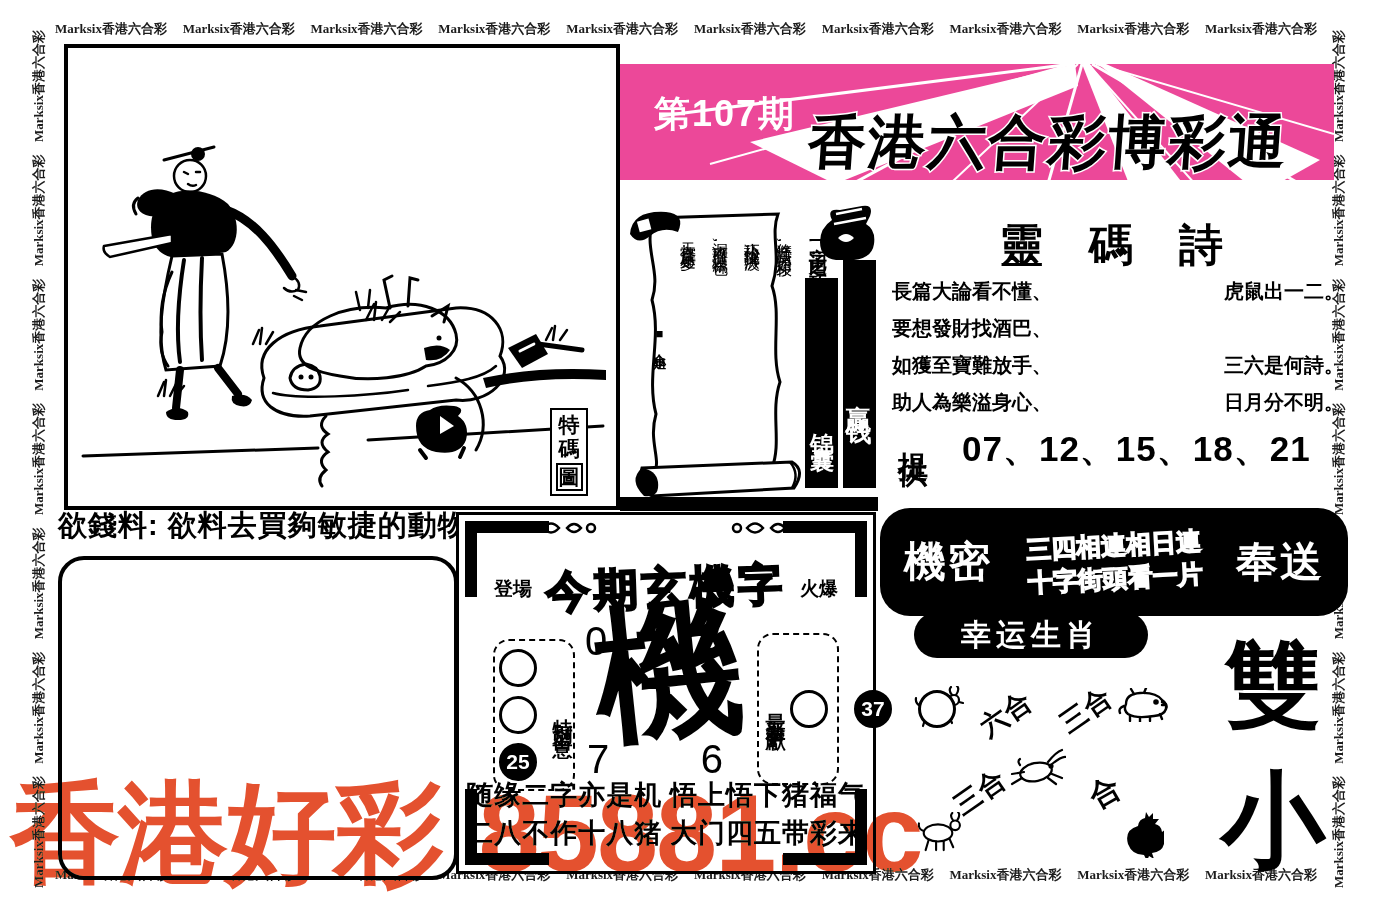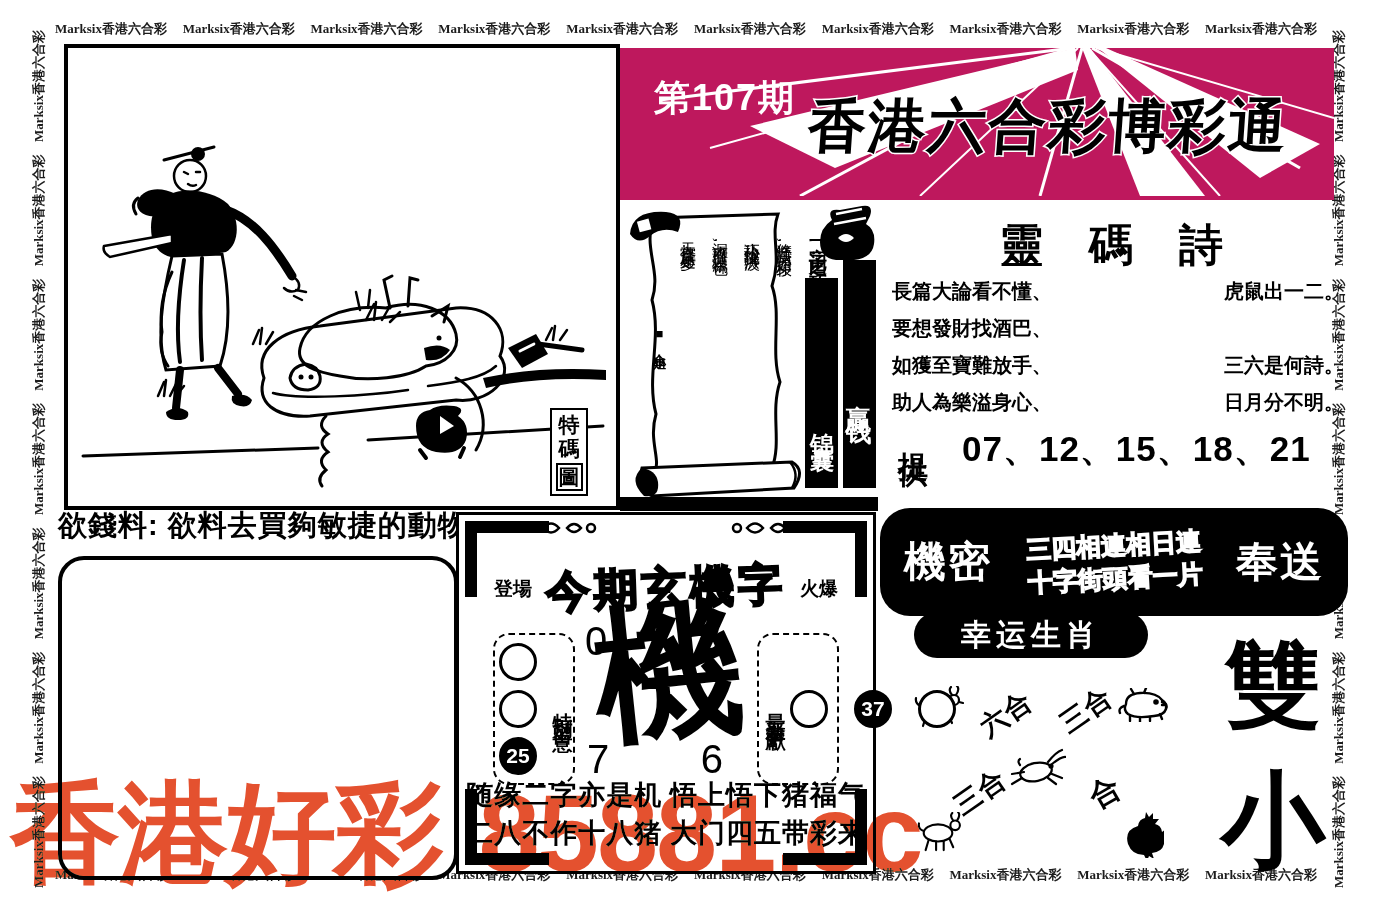--- a/index.html
+++ b/index.html
@@ -11,21 +11,21 @@
           font-family:"Liberation Serif",serif;font-size:13px;font-weight:600;color:#1c1c1c;
           white-space:nowrap;}
   .bstrip span{display:inline-block;}
   .bstrip.vert{transform:rotate(-90deg);transform-origin:0 0;}
   
   #illu-box{left:64px;top:44px;width:548px;height:458px;border:4px solid #000;background:#fff;}
   #tema-label{right:28px;bottom:10px;width:34px;border:2px solid #000;background:#fff;
       text-align:center;font-family:"Liberation Serif",serif;font-weight:bold;font-size:21px;line-height:1.15;padding:3px 0;}
   #tema-label .boxed{display:inline-block;border:2px solid #000;padding:0 1px;margin-top:2px;}
   
-  #banner{left:620px;top:48px;width:714px;height:152px;background:#be185d;}
+  #banner{left:620px;top:64px;width:714px;height:116px;background:#ec4899;}
   #issue{left:34px;top:26px;color:#fff;font-size:36px;font-weight:bold;letter-spacing:2px;}
   #main-title{left:188px;top:40px;font-size:58px;font-weight:bold;color:#000;
       -webkit-text-stroke:3px #fff;paint-order:stroke;letter-spacing:2px;white-space:nowrap;
       font-family:"Liberation Sans",sans-serif;transform:skewX(-4deg);}
   
   #scroll-sec{left:620px;top:204px;width:258px;height:296px;}
   #scroll-text{left:26px;top:26px;height:238px;writing-mode:vertical-rl;
       font-family:"Liberation Serif",serif;font-size:16px;line-height:2.0;letter-spacing:2px;}
   #scroll-text .head{font-size:18px;font-weight:bold;letter-spacing:4px;}
   #scroll-text .sig{font-size:13px;font-weight:bold;padding-top:96px;}
@@ -343,21 +343,21 @@
         <circle cx="54" cy="11" r="4"></circle>
           <circle cx="200" cy="11" r="4"></circle>
       </g>
     </svg>
     <div id="mys-title" class="abs">
       <span class="small">登場</span>
       <span class="big">今期玄機字</span>
       <span class="small">火爆</span>
     </div>
 
-    <div class="dashbox" style="left:34px;top:118px;gap:13px;">
+    <div class="dashbox" style="left:34px;top:124px;gap:13px;">
       <div style="display:flex;flex-direction:column;gap:9px;">
         <div class="circ"></div>
         <div class="circ"></div>
         <div class="circ filled">25</div>
       </div>
       <div class="vlabel">特別留意</div>
     </div>
 
     <div class="dashbox" style="right:34px;top:118px;">
       <div class="vlabel">最新奉獻</div>

